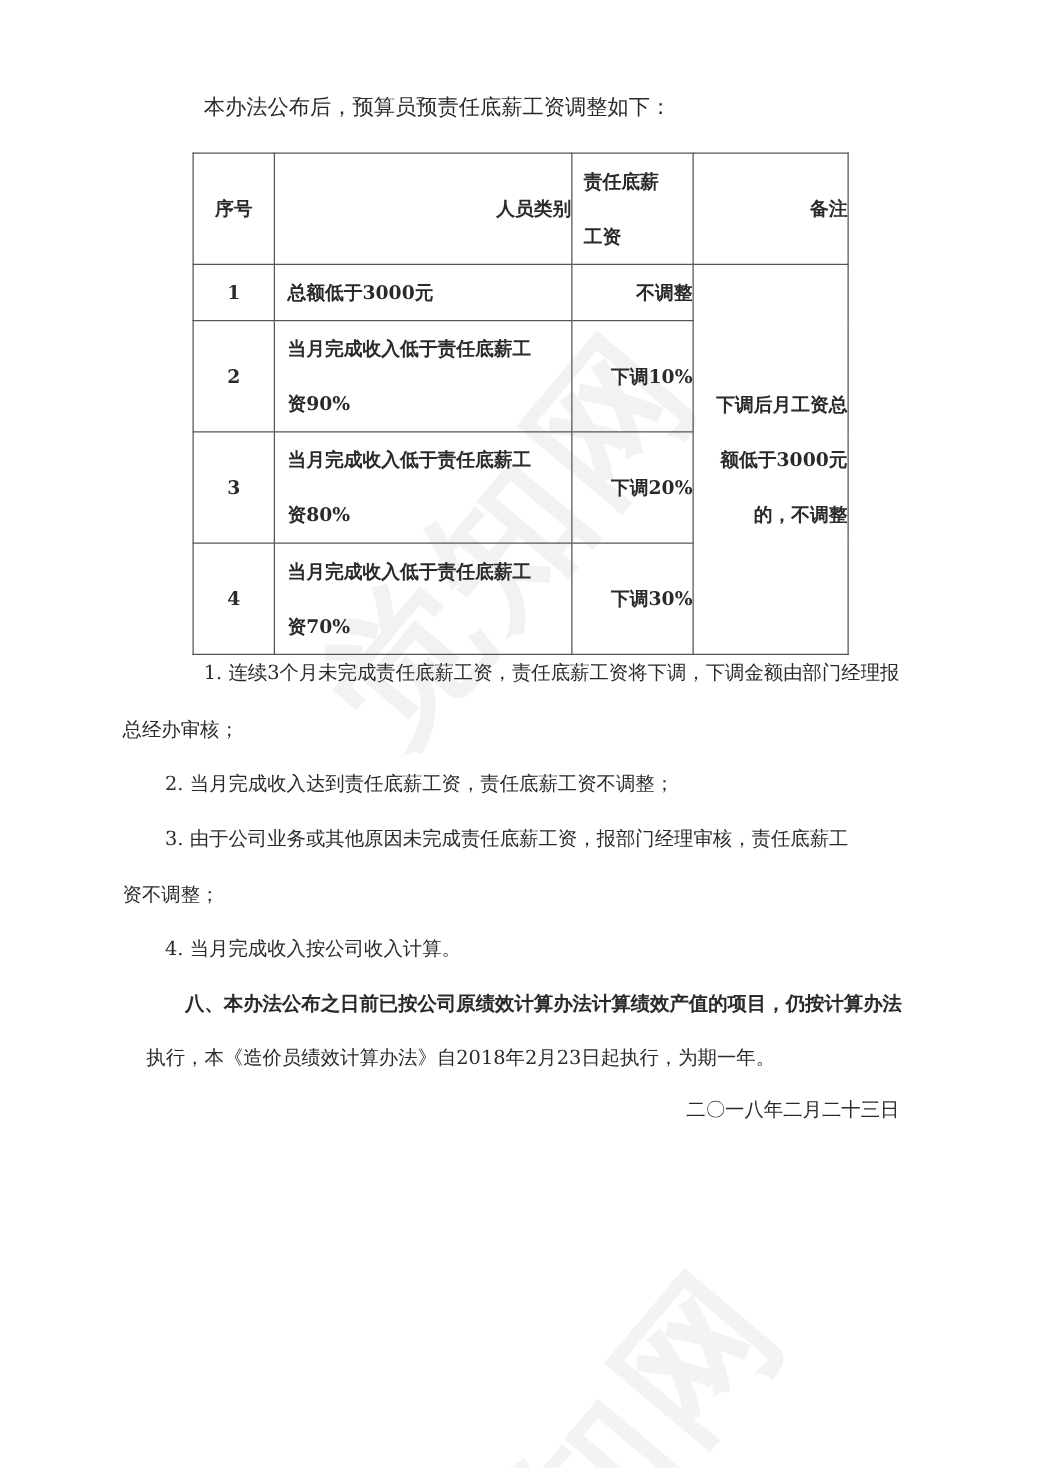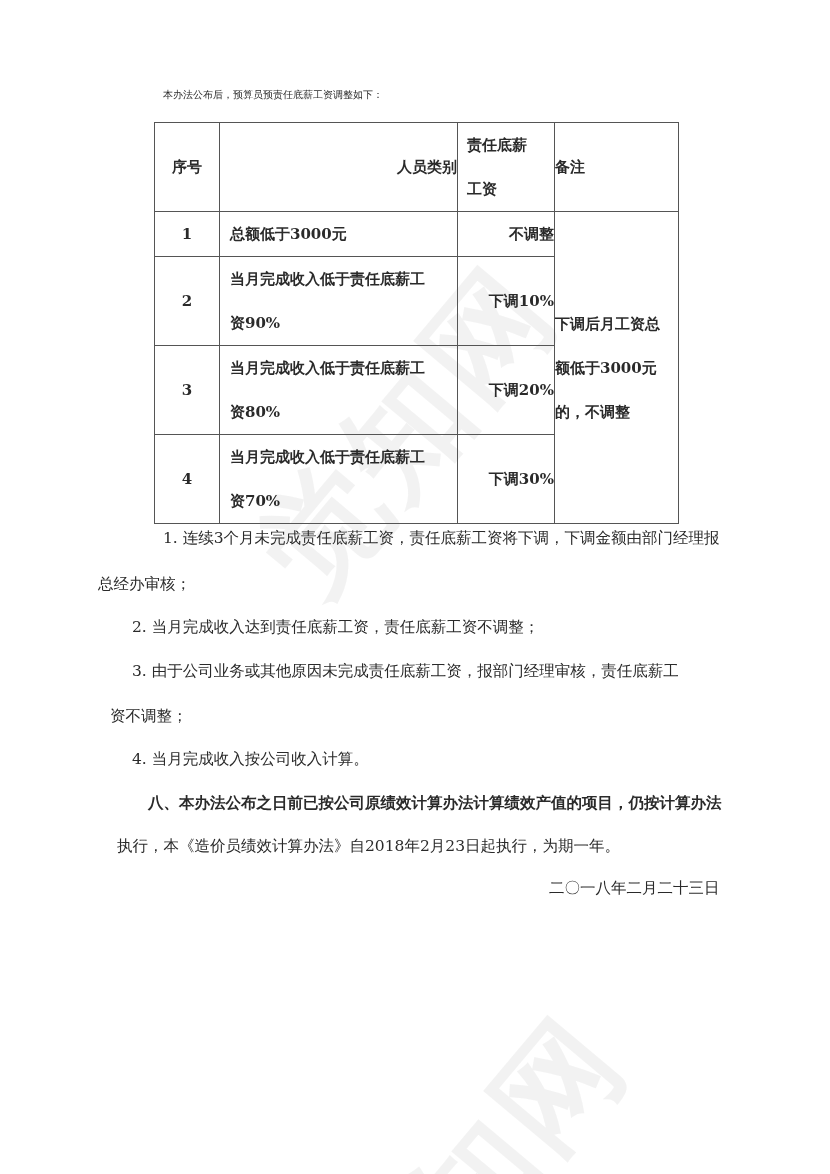--- a/index.html
+++ b/index.html
@@ -10,45 +10,45 @@
   }
   .watermark {
     position: absolute; pointer-events: none; color: #e9e9e9;
     font-family: "DejaVu Sans", sans-serif; font-weight: bold;
     font-size: 120px; letter-spacing: 6px; white-space: nowrap;
     transform: rotate(-50deg); transform-origin: center; opacity: 0.55;
   }
   .wm1 { left: 220px; top: 350px; }
   .wm2 { left: 290px; top: 1100px; }
   .intro {
-    position: absolute; left: 163px; top: 88px; font-size: 10px; white-space: nowrap;
+    position: absolute; left: 163px; top: 74px; font-size: 17px; white-space: nowrap;
   }
   table.adj {
     position: absolute; left: 154px; top: 122px; border-collapse: collapse;
     font-size: 15px;
   }
   table.adj td, table.adj th {
     border: 1.3px solid #555; padding: 0; font-weight: bold; vertical-align: middle;
   }
   .c-no { width: 64px; text-align: center; }
   .c-cat { width: 227px; text-align: left; padding-left: 10px !important; line-height: 44px; }
   .c-sal { width: 87px; text-align: right; }
-  .c-note { width: 123px; text-align: left; line-height: 44px; }
+  .c-note { width: 123px; text-align: right; line-height: 44px; }
   th.c-sal { text-align: left; padding-left: 9px !important; line-height: 44px; }
   .r-head { height: 87px; }
   .r-1 { height: 43px; }
   .r-2, .r-3, .r-4 { height: 87px; }
   .para {
     position: absolute; font-size: 15.5px; white-space: nowrap;
   }
   .p1a { left: 132px; top: 528px; margin-left: 31px; }
   .p1b { left: 98px; top: 574px; }
   .p2 { left: 132px; top: 617px; }
   .p3a { left: 132px; top: 661px; }
-  .p3b { left: 98px; top: 706px; margin-left: 12px; }
+  .p3b { left: 98px; top: 706px; }
   .p4 { left: 132px; top: 749px; }
   .p8a { left: 148px; top: 793px; font-weight: bold; }
   .p8b { left: 117px; top: 836px; }
   .date { left: 549px; top: 878px; }
 </style>
 </head>
 <body>
 
 <div class="watermark wm1">觉知网</div>
 <div class="watermark wm2">觉知网</div>

